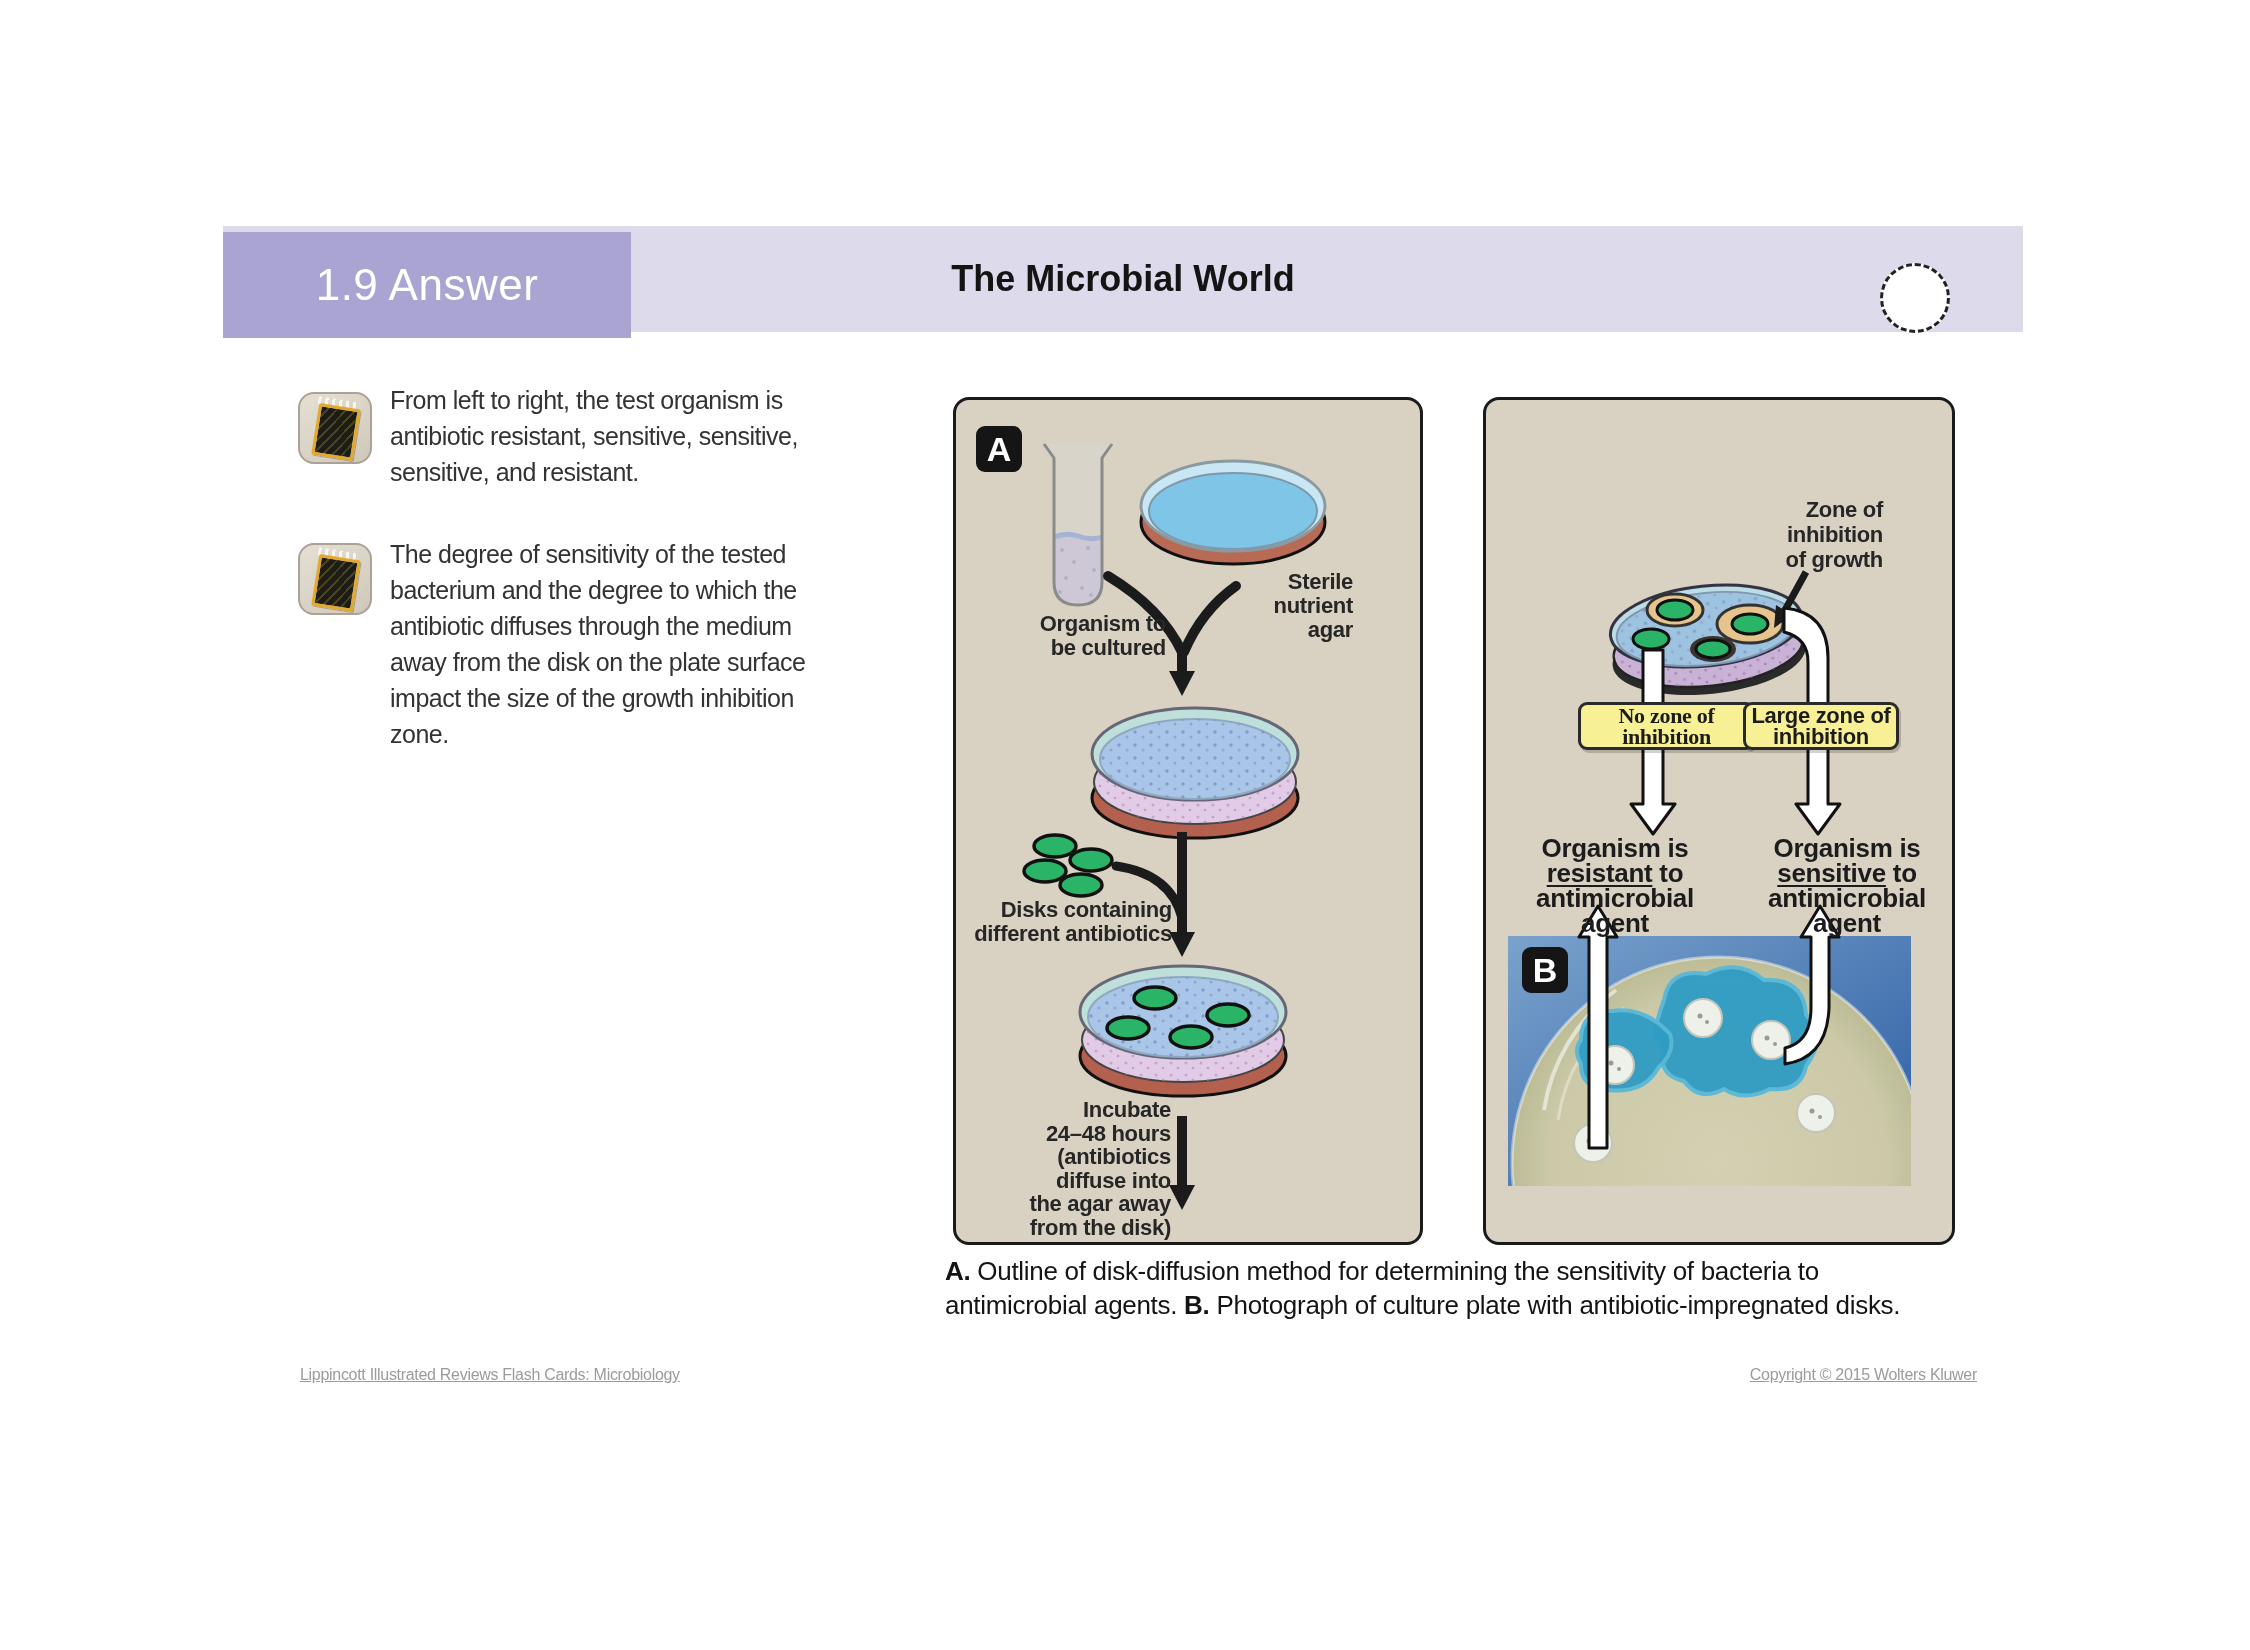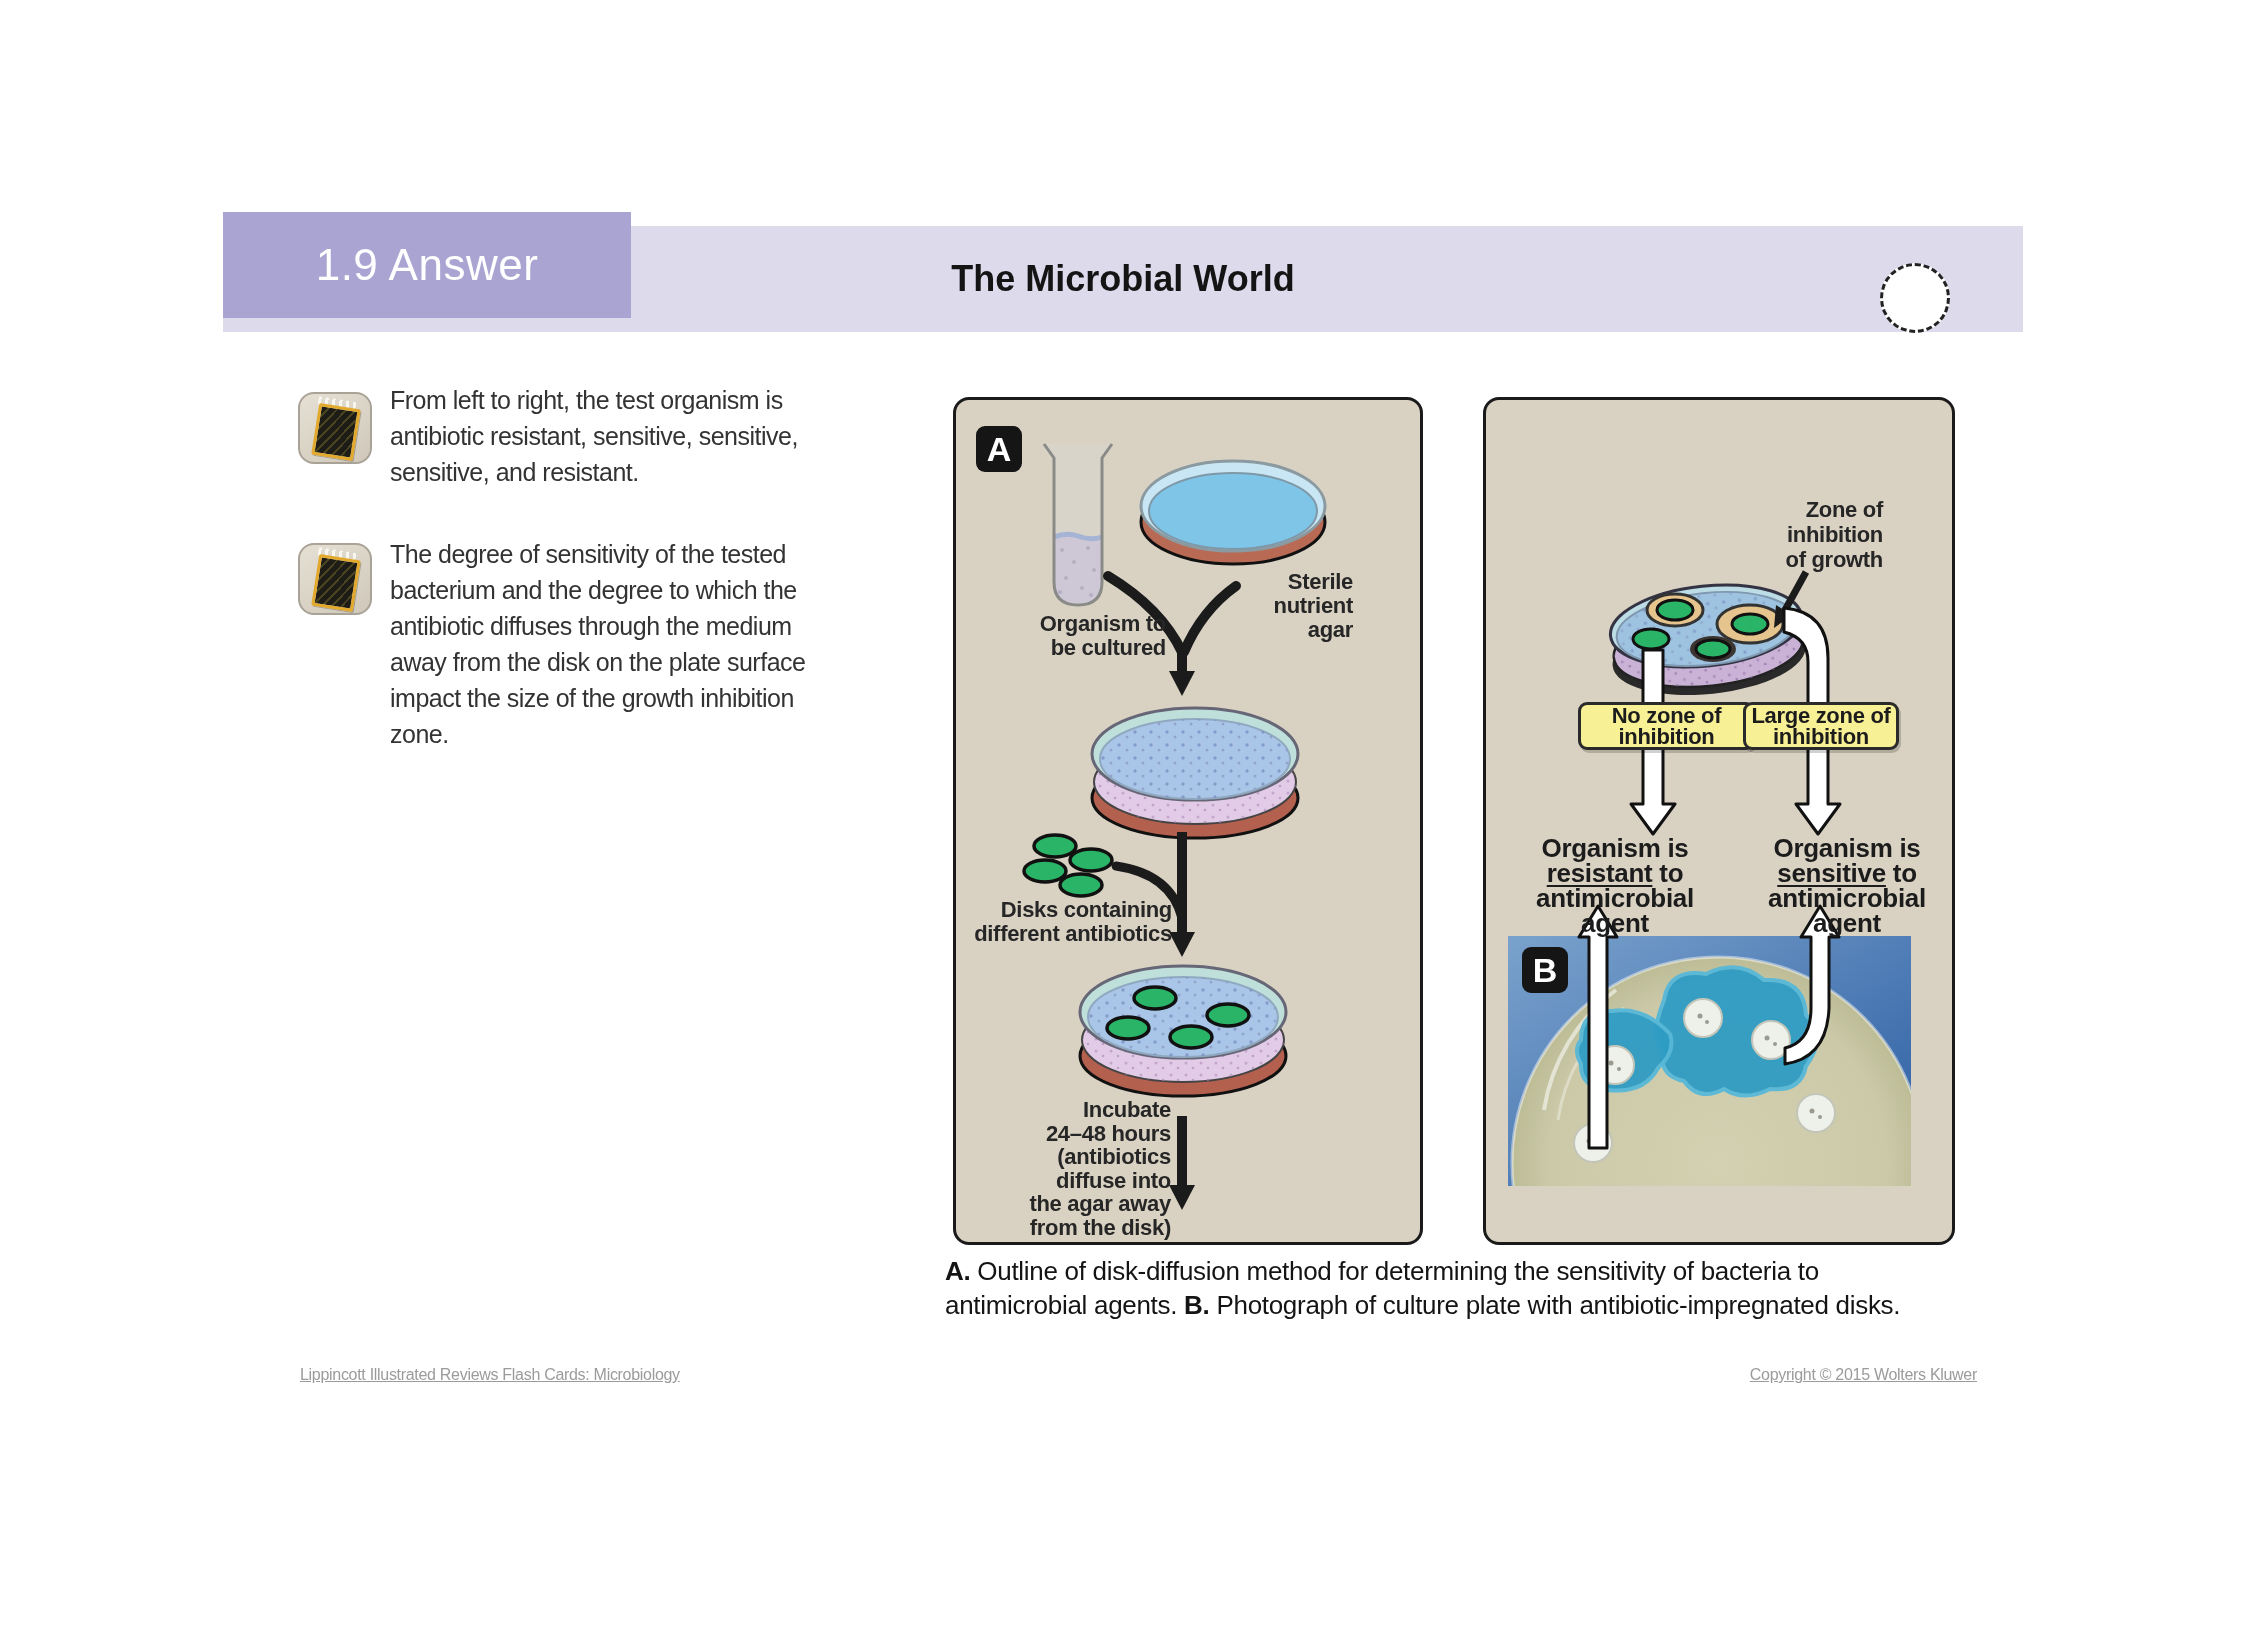--- a/index.html
+++ b/index.html
@@ -2,21 +2,21 @@
 <html><head>
 <meta charset="utf-8">
 <style>
   html,body{margin:0;padding:0;background:#ffffff;}
   .canvas{position:relative;width:2250px;height:1650px;background:#ffffff;
           font-family:"Liberation Sans",sans-serif;overflow:hidden;}
   .abs{position:absolute;}
 
   
   .header-band{left:223px;top:226px;width:1800px;height:106px;background:#dcdaeb;}
-  .header-tab{left:223px;top:212px;width:408px;height:106px;background:#aaa4d2;
+  .header-tab{left:223px;top:232px;width:408px;height:106px;background:#aaa4d2;
               display:flex;align-items:center;justify-content:center;}
   .header-tab span{color:#ffffff;font-size:44px;letter-spacing:0.5px;}
   .header-title{left:223px;top:226px;width:1800px;height:106px;text-align:center;
                 line-height:106px;font-size:36px;font-weight:bold;color:#141414;}
   .punch-hole{left:1880px;top:263px;width:70px;height:70px;border-radius:50%;
               background:#ffffff;border:3px dashed #222;box-sizing:border-box;}
 
   
   .note-icon{width:70px;height:68px;border-radius:16px;
              background:linear-gradient(145deg,#e6e0d4,#cfc8ba);
@@ -268,21 +268,21 @@
 
       <g fill="#ffffff" stroke="#111" stroke-width="3" stroke-linejoin="round">
         <path d="M112,506 L93,537 L103,537 L103,748 L121,748 L121,537 L131,537 Z"></path>
         <path d="M334,506 L315,537 L325,537 L325,608 Q325,642 299,648 L299,664 Q341,658 343,608 L343,537 L353,537 Z"></path>
       </g>
     </svg>
 
     <div class="abs dlabel" style="left:237px;top:97px;width:160px;line-height:25px;">Zone of
 inhibition
 of growth</div>
-    <div class="abs ybox" style="left:92px;top:302px;width:177px;height:48px;">No zone of
+    <div class="abs ybox" style="left:92px;top:302px;width:177px;height:48px;font-family:Liberation Serif, serif;">No zone of
 inhibition</div>
     <div class="abs ybox" style="left:257px;top:302px;width:156px;height:48px;">Large zone of
 inhibition</div>
 
     <div class="abs result" style="left:20px;top:436px;width:218px;">
       <div>Organism is</div>
       <div><span class="u">resistant</span><span> to</span></div>
       <div>antimicrobial agent</div>
     </div>
     <div class="abs result" style="left:248px;top:436px;width:226px;">

